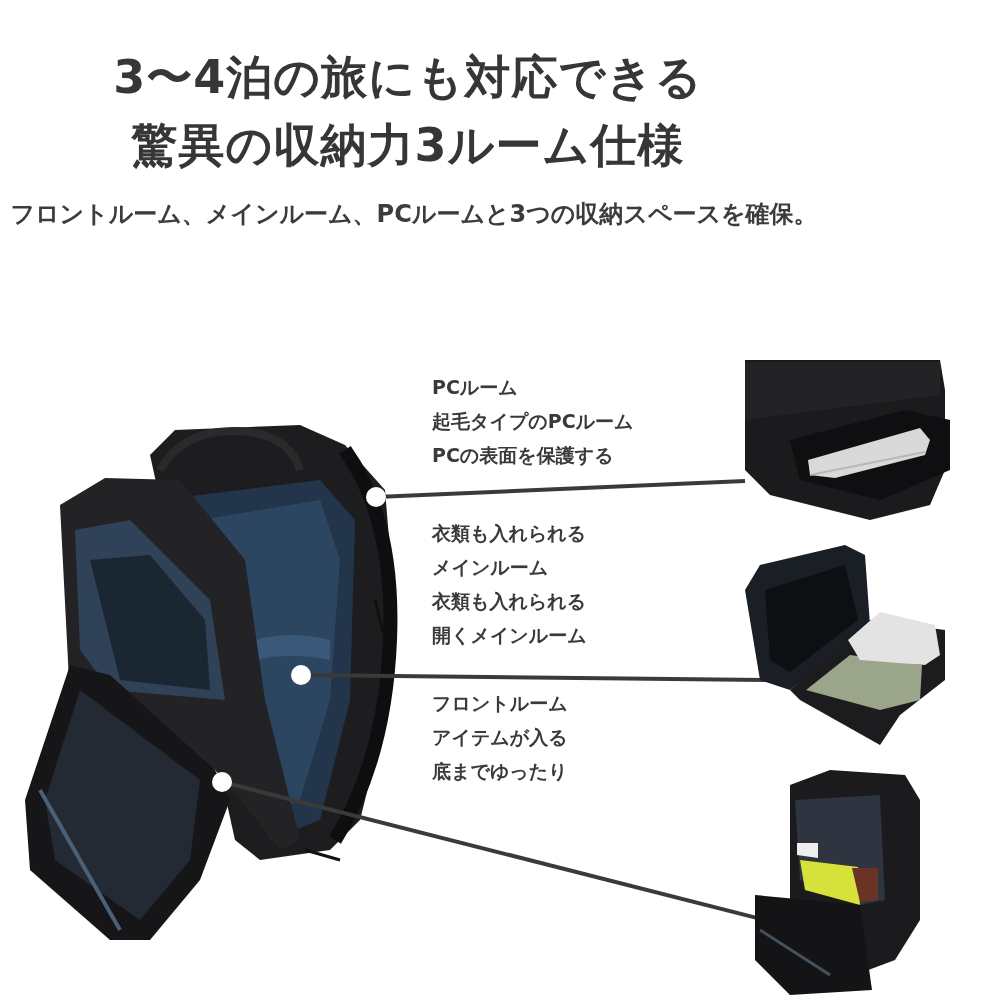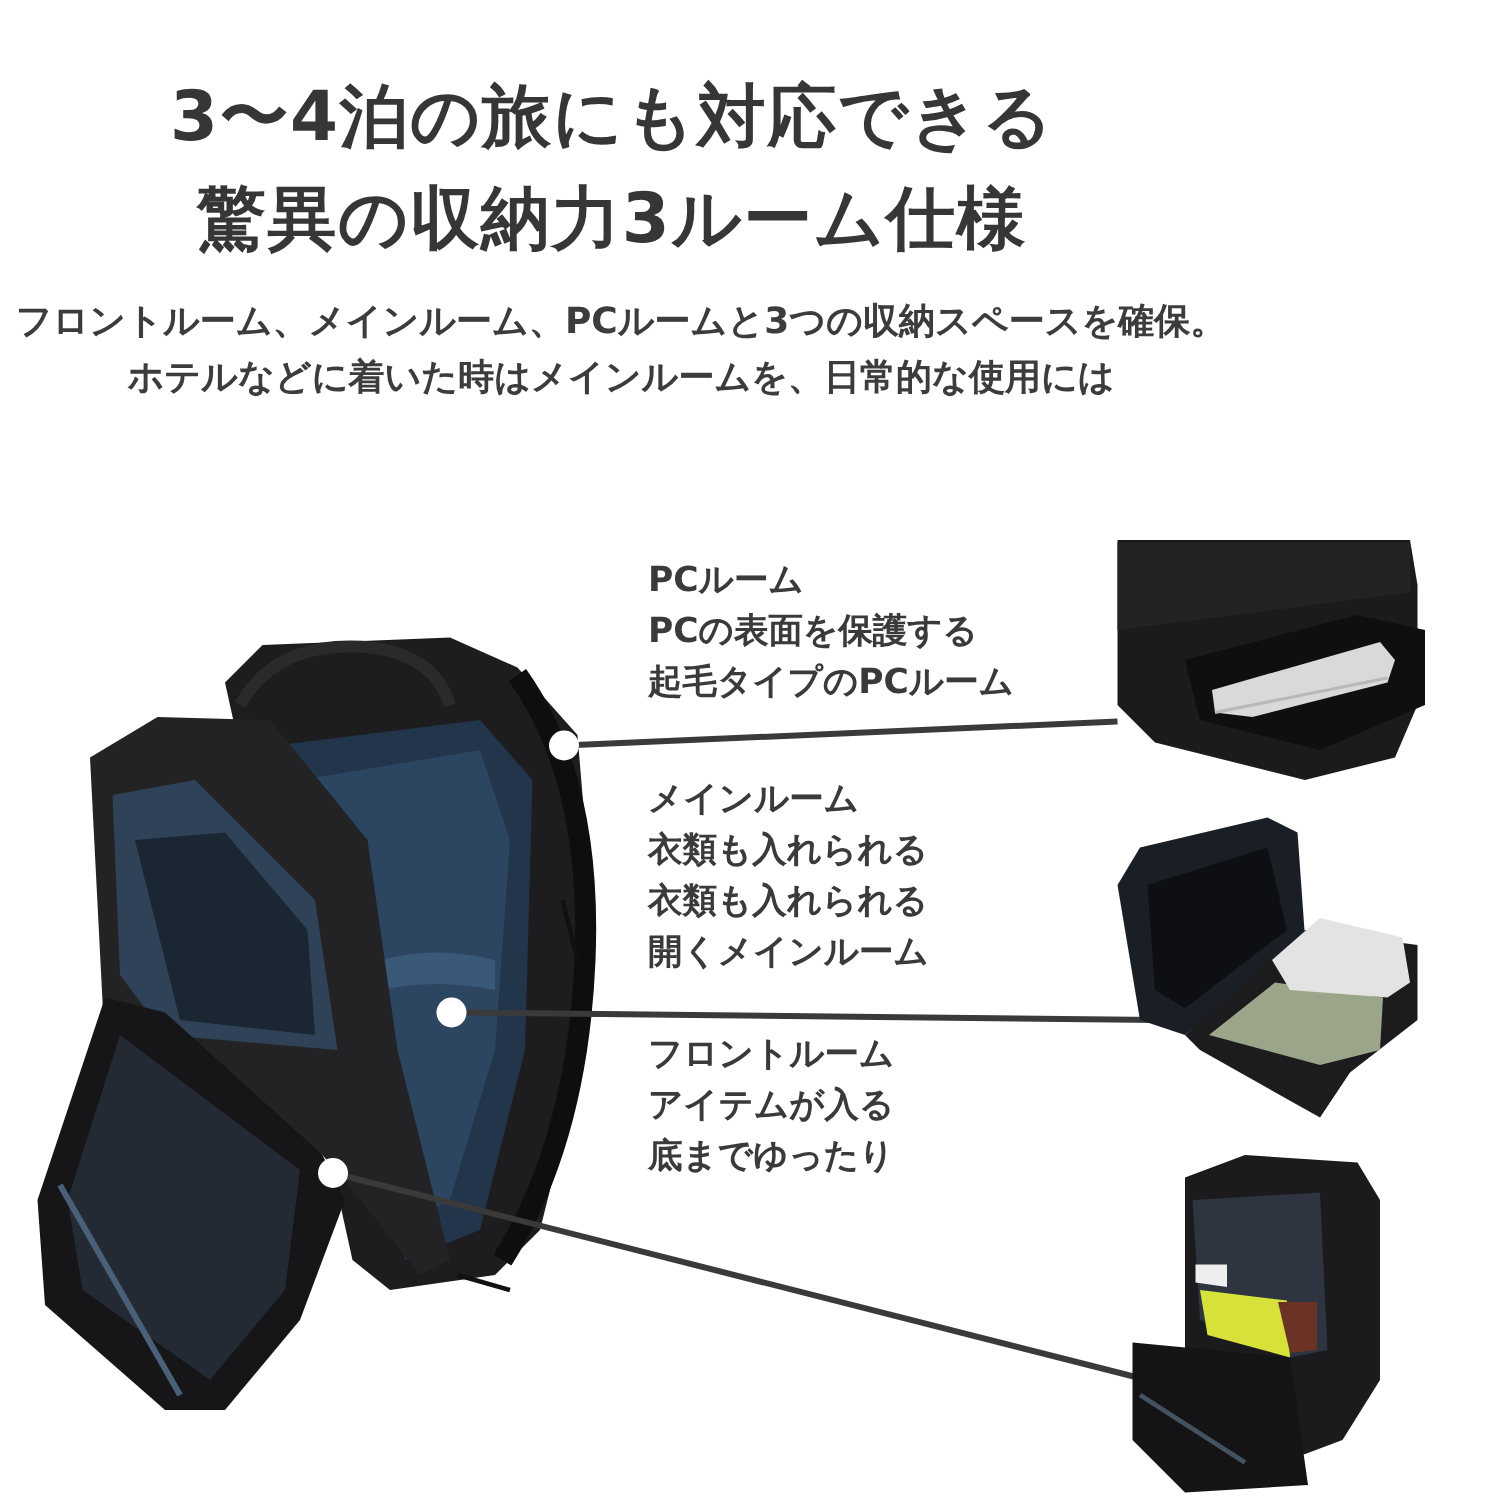--- a/index.html
+++ b/index.html
@@ -5,37 +5,36 @@
   html,body{margin:0;padding:0;background:#ffffff;}
   body{width:1000px;height:1000px;position:relative;overflow:hidden;
        font-family:"DejaVu Sans","Liberation Sans",sans-serif;color:#3a3a3a;}
   .headline{position:absolute;left:0;width:816px;text-align:center;
        font-weight:bold;font-size:46px;letter-spacing:1px;color:#363636;line-height:1;}
   .h1{top:54px;}
   .h2{top:122px;}
   .lead{position:absolute;left:0;top:196px;width:828px;text-align:center;
        font-weight:bold;font-size:24px;line-height:37px;color:#3c3c3c;}
   .lead div{white-space:nowrap;}
-  .callout{position:absolute;left:432px;font-weight:bold;font-size:23px;
+  .callout{position:absolute;left:432px;font-weight:bold;font-size:19px;
        line-height:34px;color:#3a3a3a;white-space:nowrap;}
   .c1{top:370px;}
   .c2{top:516px;}
   .c3{top:686px;}
   svg{position:absolute;left:0;top:0;}
   .photo{position:absolute;}
 </style>
 </head>
 <body>
 
 <div class="headline h1">3〜4泊の旅にも対応できる</div>
 <div class="headline h2">驚異の収納力3ルーム仕様</div>
 
 <div class="lead">
   <div>フロントルーム、メインルーム、PCルームと3つの収納スペースを確保。</div>
-  <div>ホテルなどに着いた時はメインルームを、日常的な使用には</div>
 </div>
 
 <svg class="photo" width="1000" height="1000" viewBox="0 0 1000 1000">
 
   <path d="M150 455 L175 430 L300 425 L345 445 L385 490 L395 610 L390 700 L360 820 L330 850 L260 860 L235 840 Z" fill="#1d1d1f"></path>
 
   <path d="M160 470 Q185 425 250 432 Q290 438 300 470" fill="none" stroke="#2a2a2c" stroke-width="8"></path>
 
   <path d="M160 500 L320 480 L355 520 L350 700 L320 820 L270 840 L240 700 Z" fill="#22354a"></path>
   <path d="M200 520 L320 500 L340 560 L330 700 L300 800 L260 820 L235 700 Z" fill="#2c4560"></path>
@@ -86,27 +85,27 @@
   <path d="M795 800 L880 795 L885 900 L860 905 L800 880 Z" fill="#2e3440"></path>
   <path d="M800 860 L858 867 L860 905 L805 890 Z" fill="#d6e23a"></path>
   <path d="M852 868 L878 868 L878 900 L860 902 Z" fill="#6a3326"></path>
   <path d="M797 843 L818 843 L818 858 L797 855 Z" fill="#eeeeee"></path>
   <path d="M755 895 L860 905 L872 990 L790 995 L755 960 Z" fill="#141416"></path>
   <path d="M760 930 L830 975" stroke="#44515e" stroke-width="3"></path>
 </svg>
 
 <div class="callout c1">
   <div>PCルーム</div>
+  <div>起毛タイプのPCルーム</div>
   <div>PCの表面を保護する</div>
-  <div>起毛タイプのPCルーム</div>
 </div>
 
 <div class="callout c2">
+  <div>衣類も入れられる</div>
   <div>メインルーム</div>
-  <div>衣類も入れられる</div>
   <div>衣類も入れられる</div>
   <div>開くメインルーム</div>
 </div>
 
 <div class="callout c3">
   <div>フロントルーム</div>
   <div>アイテムが入る</div>
   <div>底までゆったり</div>
 </div>
 

